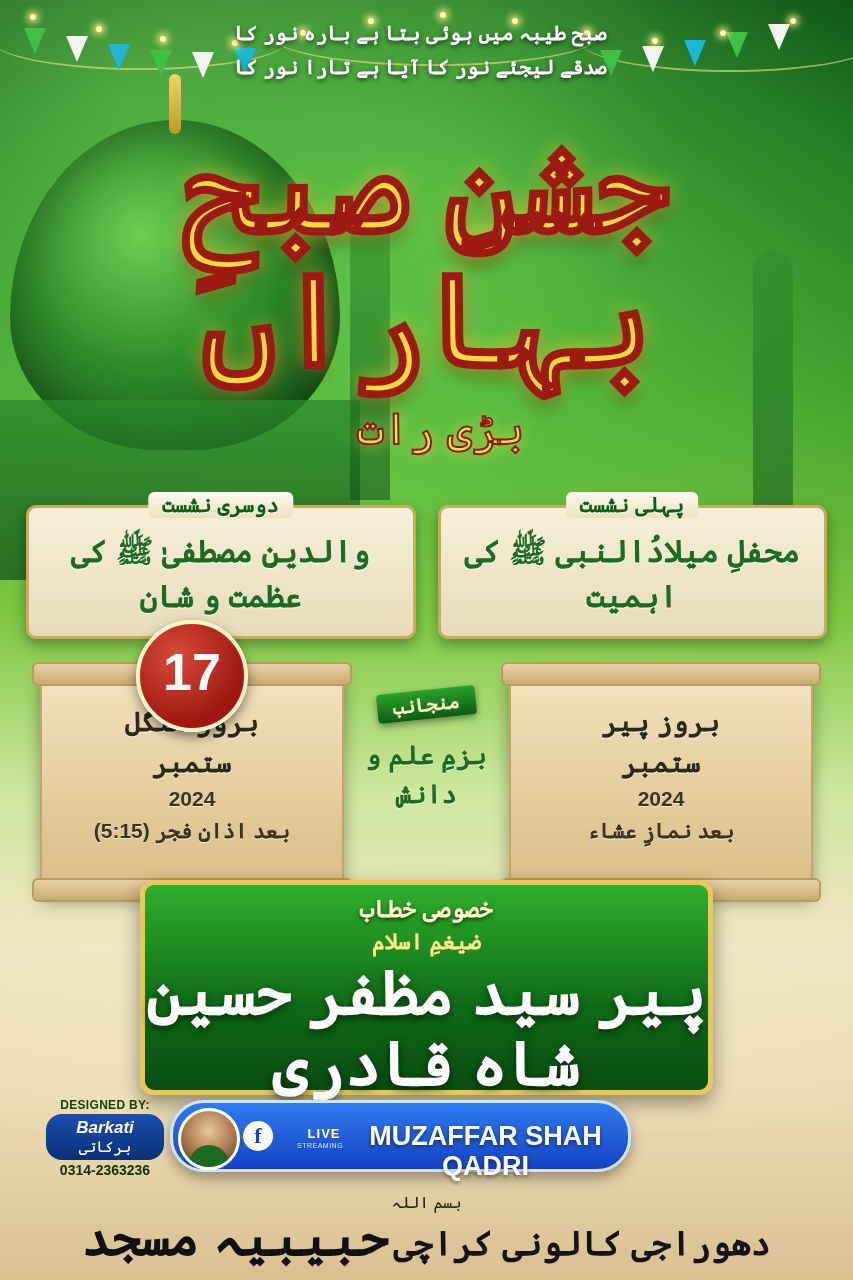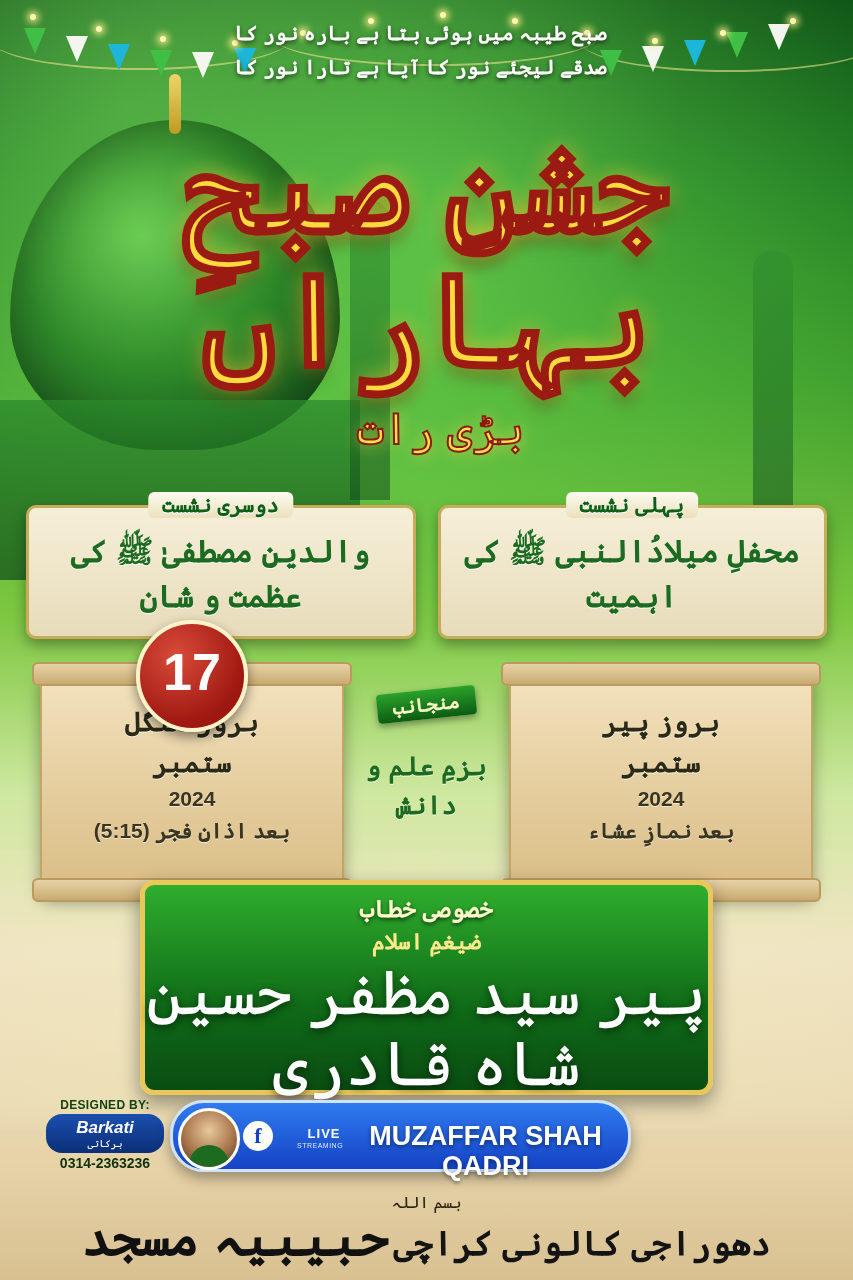--- a/index.html
+++ b/index.html
@@ -153,52 +153,52 @@
   .center-chip{
     position:absolute;left:50%;top:60px;transform:translateX(-50%);
     width:170px;text-align:center;direction:rtl;
   }
   .chip-top{
     display:inline-block;background:linear-gradient(180deg,#2aa22a,#0c5c12);
     color:#fff7c4;font-size:19px;font-weight:bold;padding:3px 16px;border-radius:4px;
     transform:rotate(-6deg);box-shadow:0 3px 7px rgba(0,0,0,.4);
   }
   .chip-text{
-    margin-top:28px;font-size:26px;font-weight:bold;color:#1d6b20;line-height:1.5;
+    margin-top:17px;font-size:26px;font-weight:bold;color:#1d6b20;line-height:1.5;
     text-shadow:0 1px 0 rgba(255,255,255,.65);
   }
   
   .speaker-panel{
     position:absolute;left:140px;right:140px;top:880px;height:195px;
     background:linear-gradient(180deg,#2fae2d,#0f6a17 60%,#0a4d12);
     border:5px solid #e8c85a;border-radius:14px;
     box-shadow:0 8px 20px rgba(0,0,0,.4);
     direction:rtl;text-align:center;padding-top:10px;
   }
   .speaker-top{
     font-size:24px;font-weight:bold;color:#fff9c9;text-shadow:0 2px 4px rgba(0,0,0,.6);
   }
   .speaker-title{
     font-size:22px;font-weight:bold;color:#ffe98a;margin-top:6px;
   }
   .speaker-name{
-    font-size:62px;font-weight:normal;color:#ffffff;line-height:1.15;margin-top:2px;
+    font-size:62px;font-weight:bold;color:#ffffff;line-height:1.15;margin-top:2px;
     text-shadow:0 3px 8px rgba(0,0,0,.55);
   }
   
   .designer{
     position:absolute;left:46px;top:1098px;width:118px;text-align:center;
   }
   .designer-label{font-size:12px;font-weight:bold;color:#15420f;letter-spacing:.3px;}
   .designer-box{
     margin-top:2px;background:linear-gradient(180deg,#1b4fae,#0b2f78);
     color:#fff;border-radius:16px;padding:4px 2px;
   }
   .designer-name{font-size:17px;font-style:italic;font-weight:bold;}
-  .designer-sub{font-size:10px;}
+  .designer-sub{font-size:15px;}
   .designer-phone{
     margin-top:2px;font-size:14px;font-weight:bold;color:#11320a;
   }
   
   .live-bar{
     position:absolute;left:170px;top:1100px;width:455px;height:66px;
     background:linear-gradient(180deg,#2f7bf0,#1542c4);
     border:3px solid #cfe2ff;border-radius:34px;
     box-shadow:0 6px 14px rgba(0,0,0,.35);
     display:flex;align-items:center;

